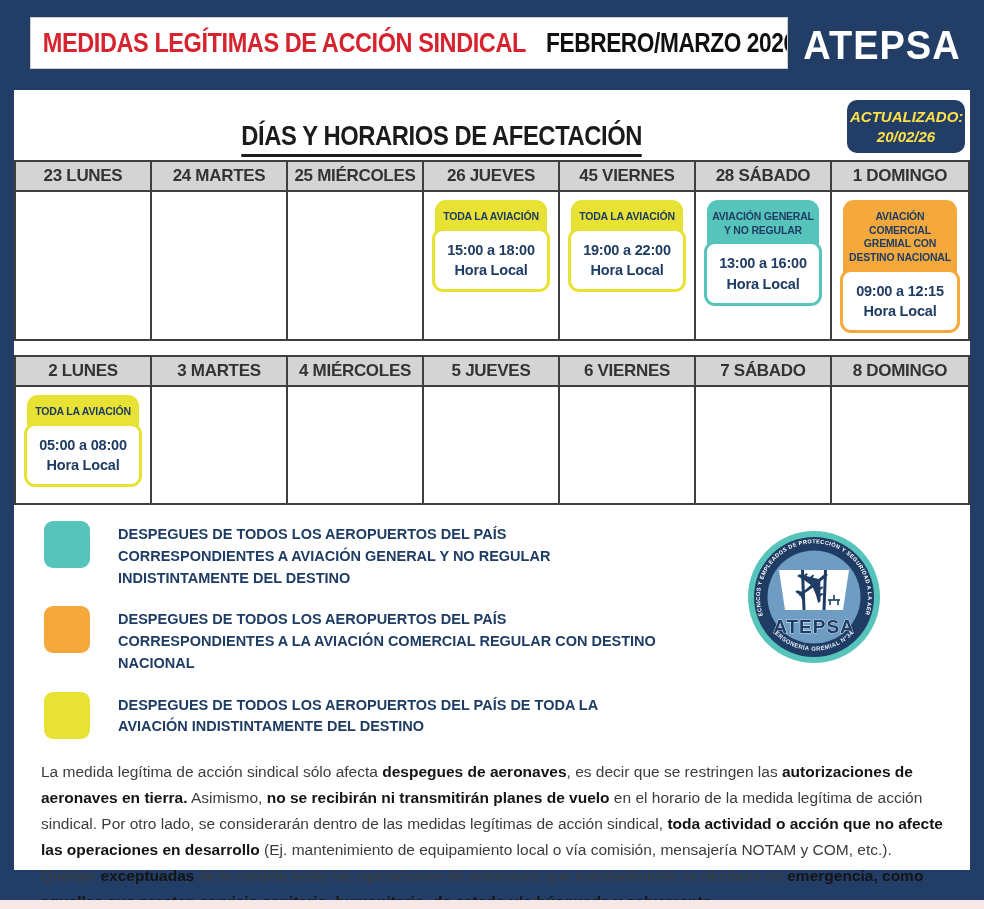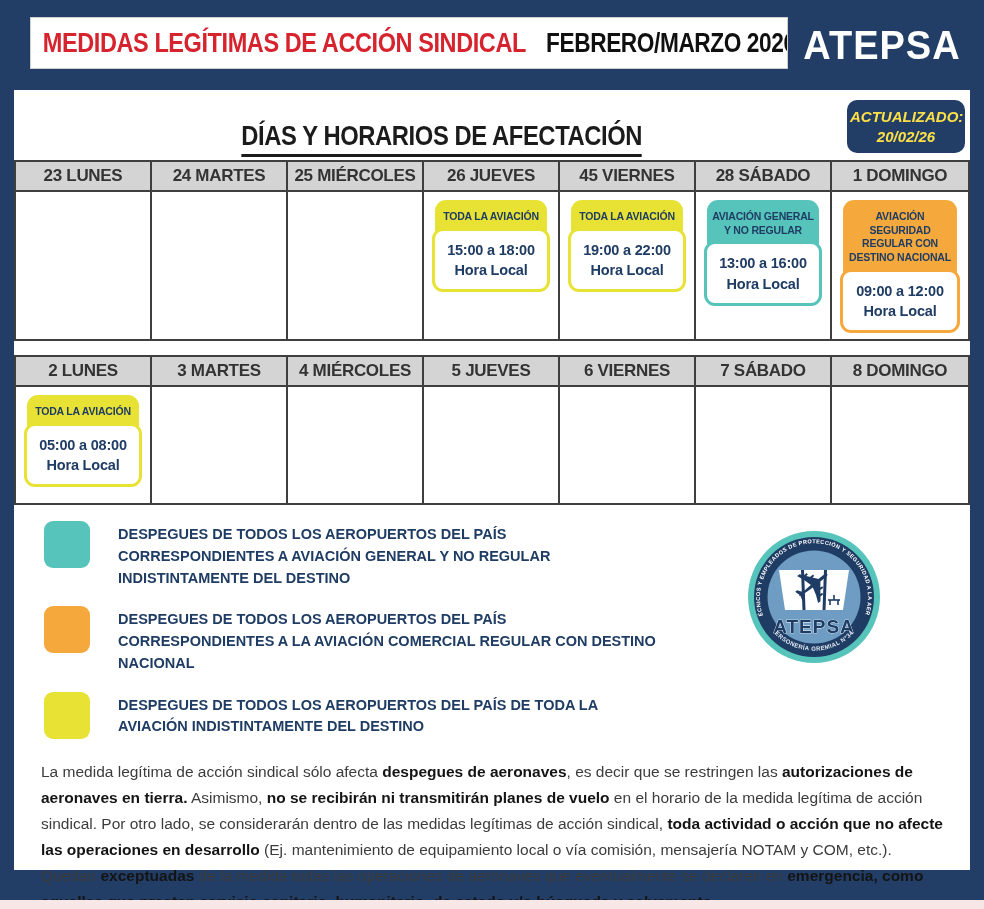--- a/index.html
+++ b/index.html
@@ -138,22 +138,22 @@
           </div>
           <div class="day-cell">
             <div class="m-badge" style="background: rgb(231, 226, 51);">TODA LA AVIACIÓN</div>
             <div class="m-time" style="border-color: rgb(231, 226, 51);"><span>19:00 a 22:00</span><br><span>Hora Local</span></div>
           </div>
           <div class="day-cell">
             <div class="m-badge" style="background: rgb(86, 196, 187);">AVIACIÓN GENERAL Y NO REGULAR</div>
             <div class="m-time" style="border-color: rgb(86, 196, 187);"><span>13:00 a 16:00</span><br><span>Hora Local</span></div>
           </div>
           <div class="day-cell no-r">
-            <div class="m-badge" style="background: rgb(245, 169, 60);">AVIACIÓN SEGURIDAD REGULAR CON DESTINO NACIONAL</div>
-            <div class="m-time" style="border-color: rgb(245, 169, 60);"><span>09:00 a 12:00</span><br><span>Hora Local</span></div>
+            <div class="m-badge" style="background: rgb(245, 169, 60);">AVIACIÓN COMERCIAL GREMIAL CON DESTINO NACIONAL</div>
+            <div class="m-time" style="border-color: rgb(245, 169, 60);"><span>09:00 a 12:15</span><br><span>Hora Local</span></div>
           </div>
         </div>
         <div class="week week2">
           <div class="day-head">2 LUNES</div>
           <div class="day-head">3 MARTES</div>
           <div class="day-head">4 MIÉRCOLES</div>
           <div class="day-head">5 JUEVES</div>
           <div class="day-head">6 VIERNES</div>
           <div class="day-head">7 SÁBADO</div>
           <div class="day-head no-r">8 DOMINGO</div>

